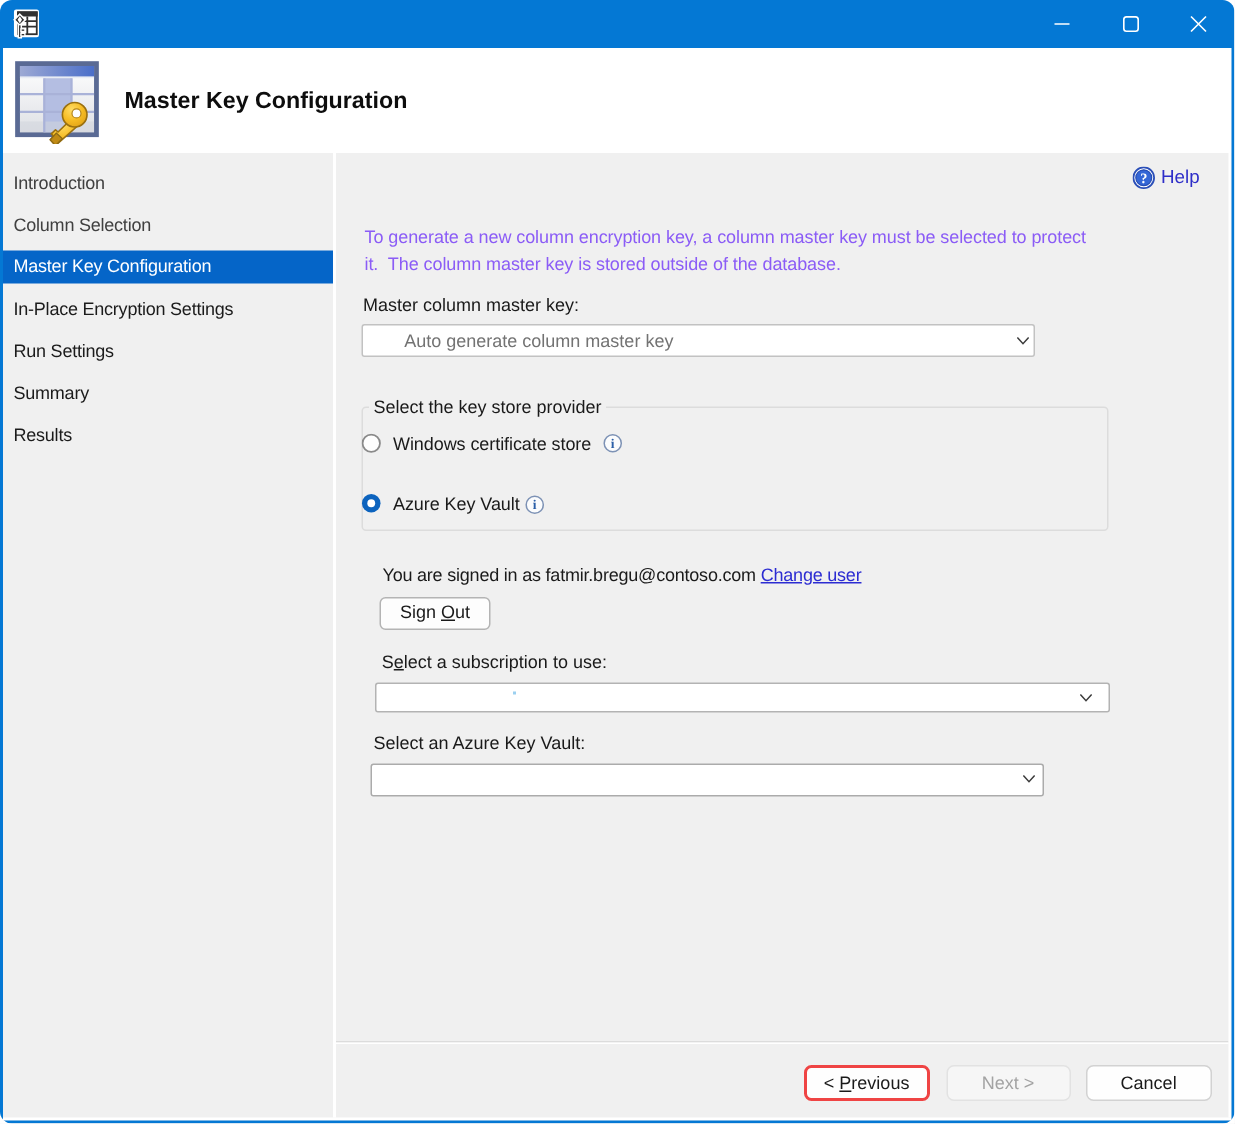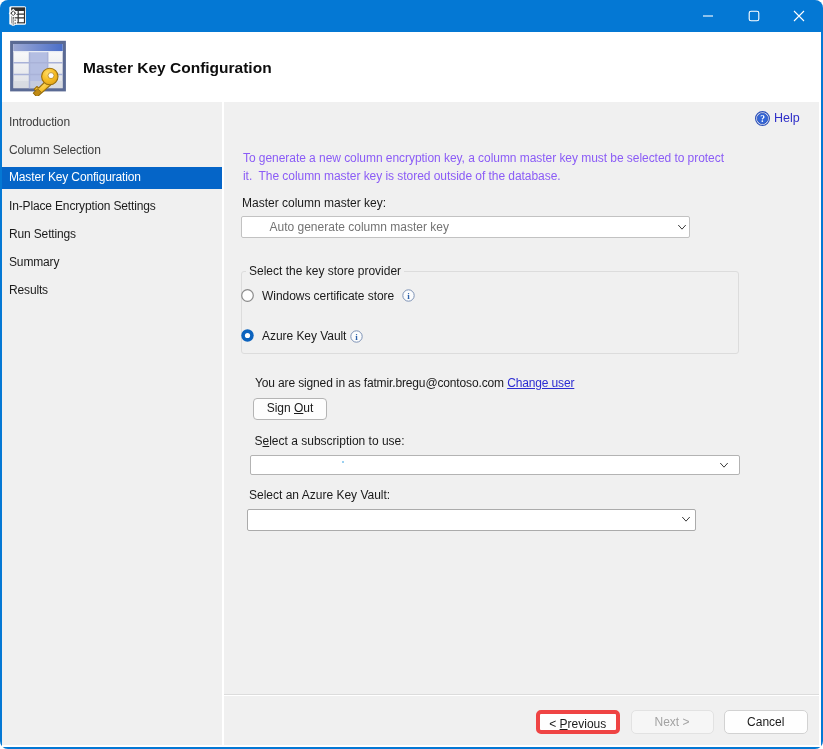--- a/index.html
+++ b/index.html
@@ -41,21 +41,21 @@
   .rlabel{font-size:12px;color:#1a1a1a;white-space:nowrap;letter-spacing:-0.05px;}
   #signedin{left:255px;top:375.5px;letter-spacing:-0.14px;height:14px;line-height:14px;font-size:12px;white-space:nowrap;}
   #signedin a{color:#2c2cd2;}
   #signout{left:253px;top:398px;width:74px;height:21.5px;box-sizing:border-box;background:#fdfdfd;border:1px solid #b4b4b4;border-radius:4px;text-align:center;line-height:19.5px;font-size:12px;}
   #combo2{left:249.5px;top:455px;width:490px;height:20px;border:1px solid #b3b3b3;border-radius:2px;}
   #combo3{left:246.5px;top:508.5px;width:449.5px;height:22px;border:1px solid #ababab;border-radius:2px;}
   
   #sep1{left:224px;top:694px;width:595px;height:1px;background:#dcdcdc;}
   #sep2{left:224px;top:695px;width:595px;height:1px;background:#ffffff;}
   .fbtn{top:709.5px;height:24.5px;box-sizing:border-box;border-radius:5px;text-align:center;line-height:22.5px;font-size:12px;}
-  #bprev{left:535.5px;width:84.5px;background:#fefefe;border:4px solid #ef4444;line-height:20.5px;}
+  #bprev{left:535.5px;width:84.5px;background:#fefefe;border:2px solid #ef4444;line-height:20.5px;}
   #bnext{left:630.5px;width:83px;background:#f6f6f6;border:1px solid #e2e2e2;color:#a3a3a3;}
   #bcancel{left:724px;width:83.5px;background:#fefefe;border:1px solid #d2d2d2;}
   u{text-decoration:underline;}
 </style>
 </head>
 <body>
 <div id="win">
 
   <div id="tb" class="abs"></div>
   <svg class="abs" style="left:8px;top:5px" width="20" height="22" viewBox="0 0 20 22">

